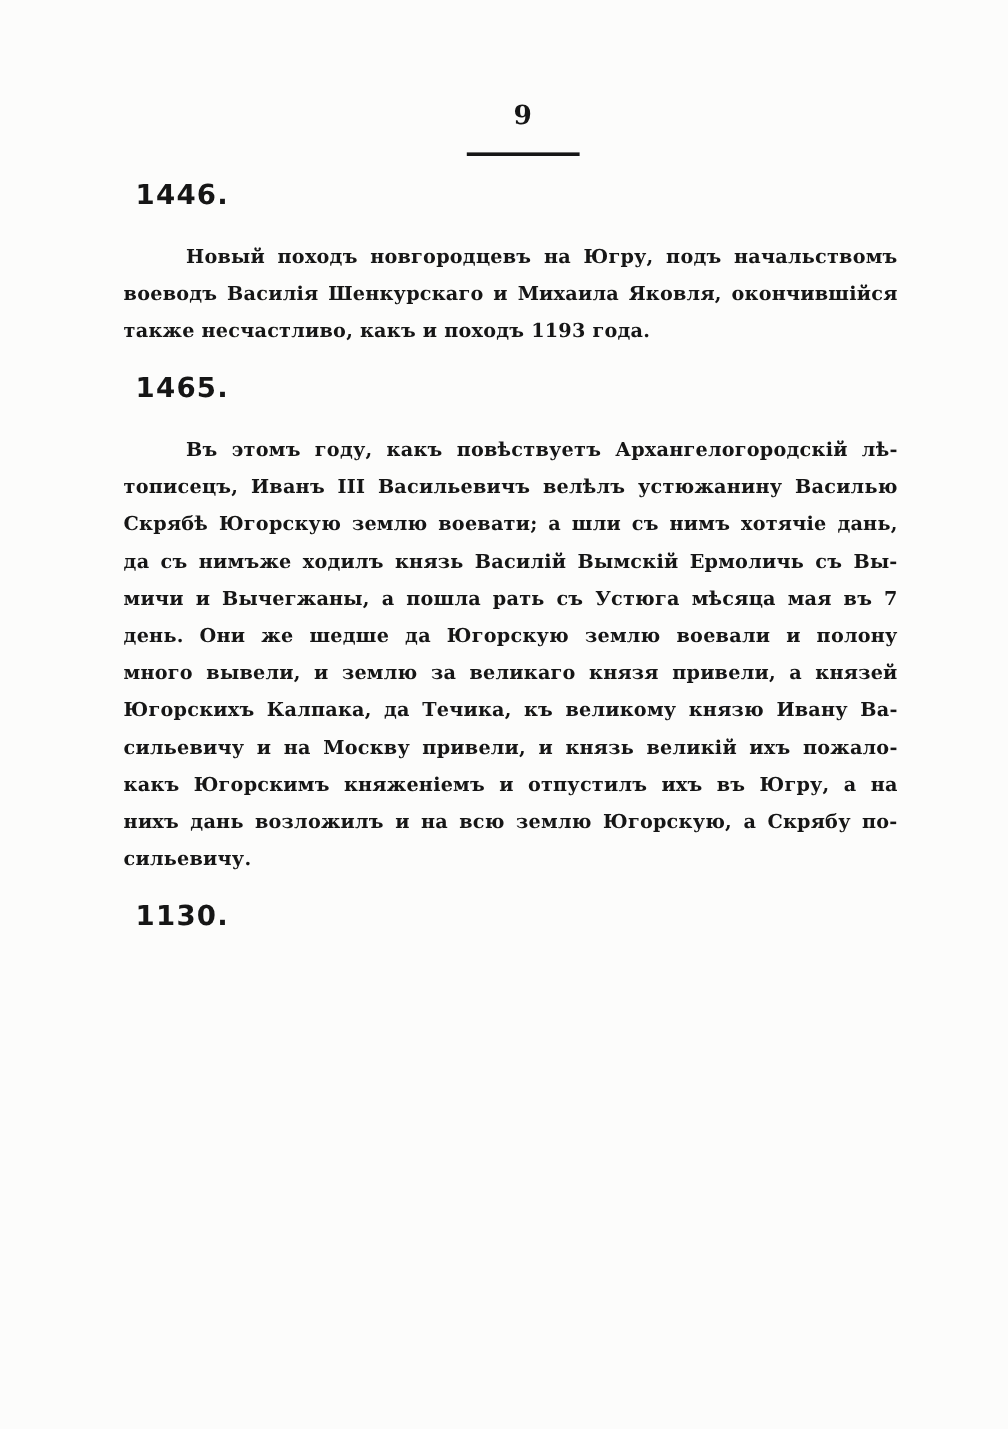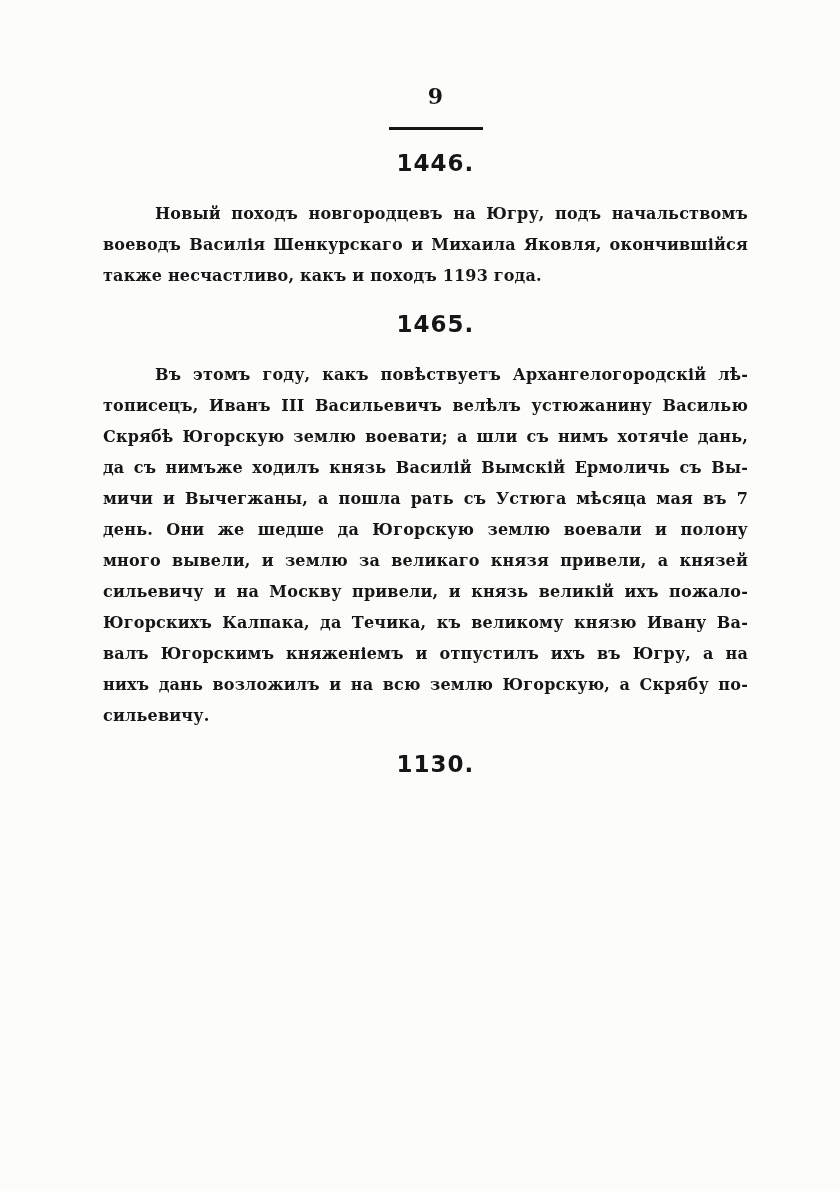--- a/index.html
+++ b/index.html
@@ -42,21 +42,20 @@
     margin:19px auto 0 auto;
     position:relative;
     left:10px;
   }
   .year{
     margin:20px 0 22px 0;
     font-size:23px;
     line-height:26px;
     font-weight:700;
     letter-spacing:1px;
-    text-align:center;
     font-family:"DejaVu Sans", sans-serif;
     position:relative;
     left:10px;
   }
   .para{
     margin:0;
     font-size:16px;
     line-height:31px;
     font-weight:700;
     letter-spacing:0.2px;
@@ -93,23 +92,23 @@
         <section>
           <h2 class="year">1465.</h2>
           <div class="para">
             <div class="line first">Въ этомъ году, какъ повѣствуетъ Архангелогородскій лѣ-</div>
             <div class="line">тописецъ, Иванъ III Васильевичъ велѣлъ устюжанину Василью</div>
             <div class="line">Скрябѣ Югорскую землю воевати; а шли съ нимъ хотячіе дань,</div>
             <div class="line">да съ нимъже ходилъ князь Василій Вымскій Ермоличь съ Вы-</div>
             <div class="line">мичи и Вычегжаны, а пошла рать съ Устюга мѣсяца мая въ 7</div>
             <div class="line">день. Они же шедше да Югорскую землю воевали и полону</div>
             <div class="line">много вывели, и землю за великаго князя привели, а князей</div>
+            <div class="line">Югорскихъ Калпака, да Течика, къ великому князю Ивану Ва-</div>
             <div class="line">сильевичу и на Москву привели, и князь великій ихъ пожало-</div>
-            <div class="line">Югорскихъ Калпака, да Течика, къ великому князю Ивану Ва-</div>
-            <div class="line">валъ Югорскимъ княженіемъ и отпустилъ ихъ въ Югру, а на</div>
+            <div class="line">какъ Югорскимъ княженіемъ и отпустилъ ихъ въ Югру, а на</div>
             <div class="line">нихъ дань возложилъ и на всю землю Югорскую, а Скрябу по-</div>
             <div class="line last">сильевичу.</div>
           </div>
         </section>
         <section>
           <h2 class="year">1130.</h2>
         </section>
       </div>
   </div>
 </div>

